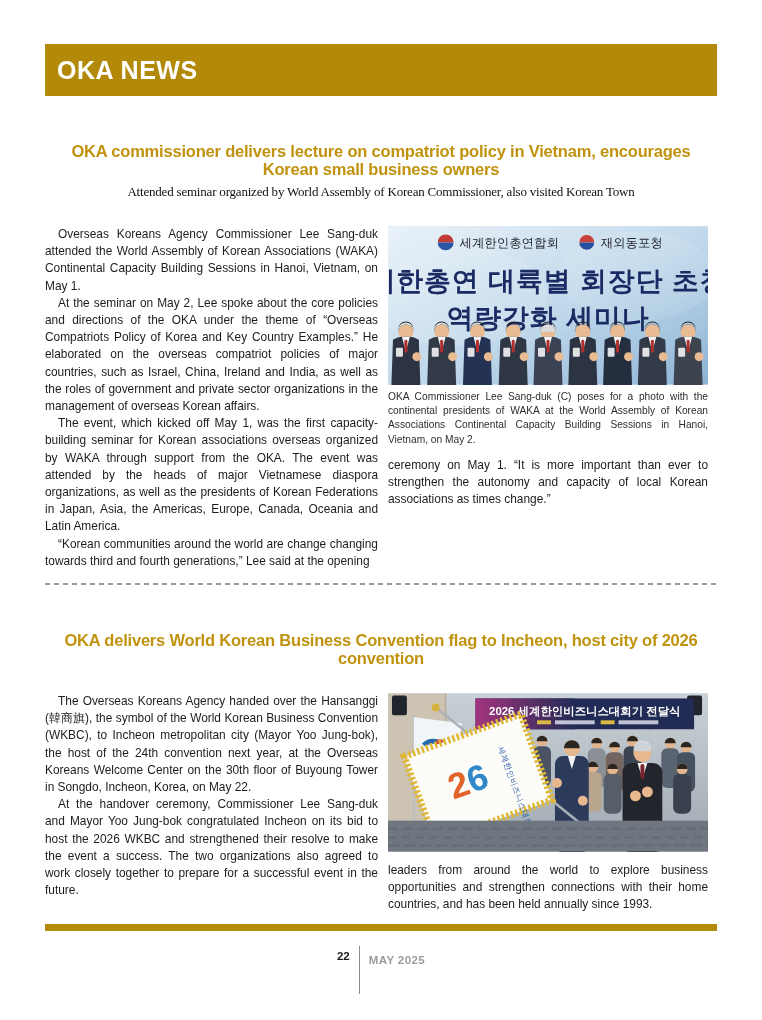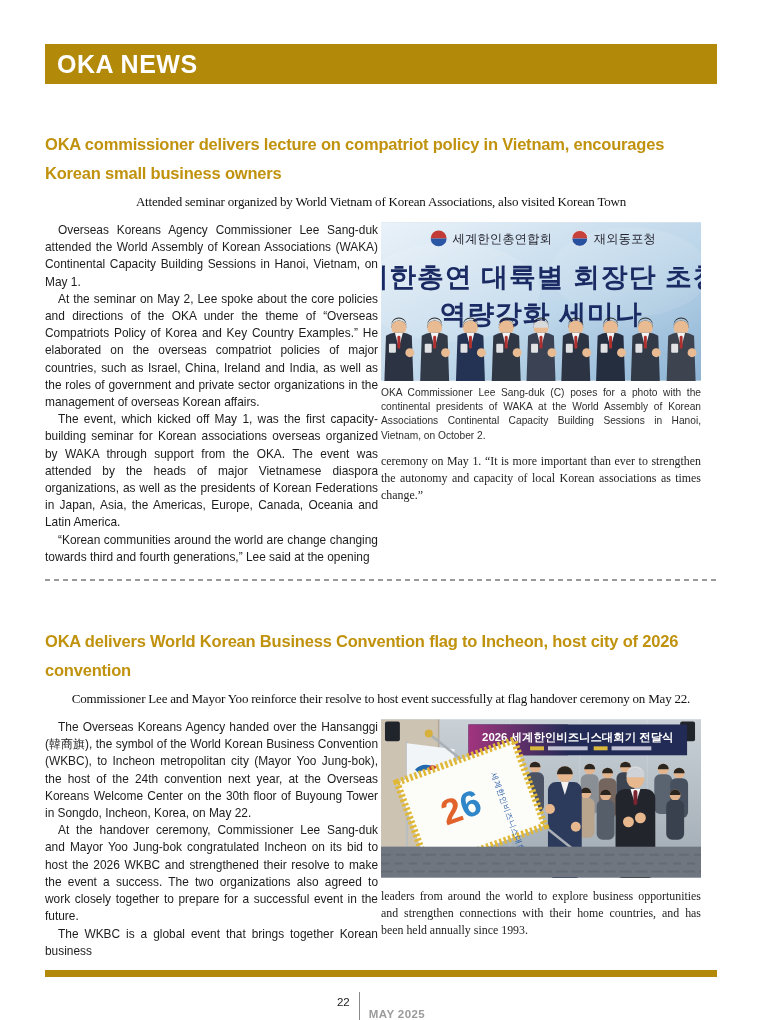--- a/index.html
+++ b/index.html
@@ -4,89 +4,89 @@
 <style>
   html,body { margin:0; padding:0; background:#ffffff; }
   .page {
     position:relative; width:762px; height:1020px; margin:0 auto;
     background:#ffffff; overflow:hidden;
     font-family:"Liberation Sans", sans-serif;
   }
   .content { padding:0 45px; }
 
   .header-bar {
-    margin-top:44px; height:40px;
+    margin-top:44px; height:52px;
     background:var(--accent,#B28908);
     display:flex; align-items:center;
   }
   .header-bar .title {
     color:#ffffff; font-size:25px; font-weight:bold;
     padding-left:12px; letter-spacing:.5px;
   }
 
   .headline {
-    margin-top:46px; text-align:left;
+    margin-top:46px; text-align:center;
     color:var(--headline_gold,#C0920D);
-    font-weight:bold; font-size:16.5px; line-height:29px;
+    font-weight:bold; font-size:16.5px; line-height:18px;
     letter-spacing:-0.2px;
   }
   .headline.second { }
   .subtitle {
     margin-top:6px; text-align:center;
     font-family:"Liberation Serif", serif;
     font-size:13px; letter-spacing:-0.2px; color:#101010;
     white-space:nowrap;
   }
 
-  .cols { display:flex; gap:3px; margin-top:12px; }
+  .cols { display:flex; gap:10px; margin-top:26px; }
   .col-left  { width:333px; }
   .col-right { width:320px; }
 
   .body-p {
     margin:0; font-size:11.9px; line-height:17.2px;
     text-align:justify; color:#1c1c1c; text-indent:13px;
   }
-  .body-p.cont { text-indent:0;font-family:Liberation Serif, serif; }
+  .body-p.cont { text-indent:0; }
 
   .photo { display:block; width:320px; height:159px; background:#dfe7ee; }
   .caption {
     margin-top:5px; font-size:10.2px; line-height:14.2px;
     text-align:justify; color:#2e2e2e;
   }
   .after-photo { margin-top:10px; }
 
   .divider {
     margin-top:13px; height:2px;
     background-image:repeating-linear-gradient(to right,#999 0,#999 5px,transparent 5px,transparent 9px);
   }
 
   .bottom-bar { margin-top:10px; height:7px; background:var(--accent,#B28908); }
 
   .footer {
     margin-top:15px;
     display:flex; justify-content:center; align-items:flex-start; gap:9px;
   }
-  .footer .pg    { font-size:11.5px; font-weight:normal; color:#1a1a1a; margin-top:4px; }
+  .footer .pg    { font-size:11.5px; font-weight:bold; color:#1a1a1a; margin-top:4px; }
   .footer .rule  { width:1px; height:48px; background:#8a8a8a; }
-  .footer .issue { font-size:11.5px; font-weight:bold; color:#9b9b9b; letter-spacing:.4px; margin-top:16px;text-align:right; }
+  .footer .issue { font-size:11.5px; font-weight:bold; color:#9b9b9b; letter-spacing:.4px; margin-top:8px;text-align:right; }
 
   svg text { font-family:"Liberation Sans", sans-serif; }
 </style>
 </head>
 <body>
 
 <div class="page">
   <div class="content">
 
     <div class="header-bar">
       <span class="title">OKA NEWS</span>
     </div>
 
     <div class="headline">OKA commissioner delivers lecture on compatriot policy in Vietnam, encourages Korean small business owners</div>
-    <div class="subtitle">Attended seminar organized by World Vietnam of Korean Associations, also visited Korean Town</div>
+    <div class="subtitle">Attended seminar organized by World Assembly of Korean Commissioner, also visited Korean Town</div>
 
     <div class="cols">
       <div class="col-left">
         <p class="body-p">Overseas Koreans Agency Commissioner Lee Sang-duk attended the World Assembly of Korean Associations (WAKA) Continental Capacity Building Sessions in Hanoi, Vietnam, on May 1.</p>
         <p class="body-p">At the seminar on May 2, Lee spoke about the core policies and directions of the OKA under the theme of “Overseas Compatriots Policy of Korea and Key Country Examples.” He elaborated on the overseas compatriot policies of major countries, such as Israel, China, Ireland and India, as well as the roles of government and private sector organizations in the management of overseas Korean affairs.</p>
         <p class="body-p">The event, which kicked off May 1, was the first capacity-building seminar for Korean associations overseas organized by WAKA through support from the OKA. The event was attended by the heads of major Vietnamese diaspora organizations, as well as the presidents of Korean Federations in Japan, Asia, the Americas, Europe, Canada, Oceania and Latin America.</p>
         <p class="body-p">“Korean communities around the world are change changing towards third and fourth generations,” Lee said at the opening</p>
       </div>
 
       <div class="col-right">
@@ -135,38 +135,36 @@
             <use href="#p1man" x="90" y="152" color="#243253"></use>
             <use href="#p1man" x="126" y="152" color="#2e3743"></use>
             <use href="#p1man" x="161" y="152" color="#3a4254"></use>
             <use href="#p1man" x="196" y="152" color="#2c3342"></use>
             <use href="#p1man" x="231" y="152" color="#252e3f"></use>
             <use href="#p1man" x="266" y="152" color="#323a47"></use>
             <use href="#p1man" x="302" y="152" color="#3d4450"></use>
             <path d="M153.5,106 a7.5,7.5 0 0 1 15,0 z" fill="#d8dadc"></path>
           </g>
         </svg>
-        <div class="caption">OKA Commissioner Lee Sang-duk (C) poses for a photo with the continental presidents of WAKA at the World Assembly of Korean Associations Continental Capacity Building Sessions in Hanoi, Vietnam, on October 2.</div>
+        <div class="caption">OKA Commissioner Lee Sang-duk (C) poses for a photo with the continental presidents of WAKA at the World Assembly of Korean Associations Continental Capacity Building Sessions in Hanoi, Vietnam, on May 2.</div>
 
         <div class="after-photo">
           <p class="body-p cont">ceremony on May 1. “It is more important than ever to strengthen the autonomy and capacity of local Korean associations as times change.”</p>
         </div>
       </div>
     </div>
 
     <div class="divider"></div>
 
     <div class="headline second">OKA delivers World Korean Business Convention flag to Incheon, host city of 2026 convention</div>
-    <div class="subtitle">Commissioner Lee and Mayor Yoo reinforce their resolve to host event successfully at flag handover ceremony on May 22.</div>
 
     <div class="cols">
       <div class="col-left">
         <p class="body-p">The Overseas Koreans Agency handed over the Hansanggi (韓商旗), the symbol of the World Korean Business Convention (WKBC), to Incheon metropolitan city (Mayor Yoo Jung-bok), the host of the 24th convention next year, at the Overseas Koreans Welcome Center on the 30th floor of Buyoung Tower in Songdo, Incheon, Korea, on May 22.</p>
         <p class="body-p">At the handover ceremony, Commissioner Lee Sang-duk and Mayor Yoo Jung-bok congratulated Incheon on its bid to host the 2026 WKBC and strengthened their resolve to make the event a success. The two organizations also agreed to work closely together to prepare for a successful event in the future.</p>
-        <p class="body-p">The WKBC is a global event that brings together Korean business</p>
       </div>
 
       <div class="col-right">
         <svg class="photo" viewBox="0 0 322 159">
           <defs>
             <linearGradient id="p2bg" x1="0" y1="0" x2="0" y2="1">
               <stop offset="0" stop-color="#c9d1d7"></stop>
               <stop offset="1" stop-color="#9fa9b1"></stop>
             </linearGradient>
             <linearGradient id="bgrad" x1="0" y1="0" x2="1" y2="0">

